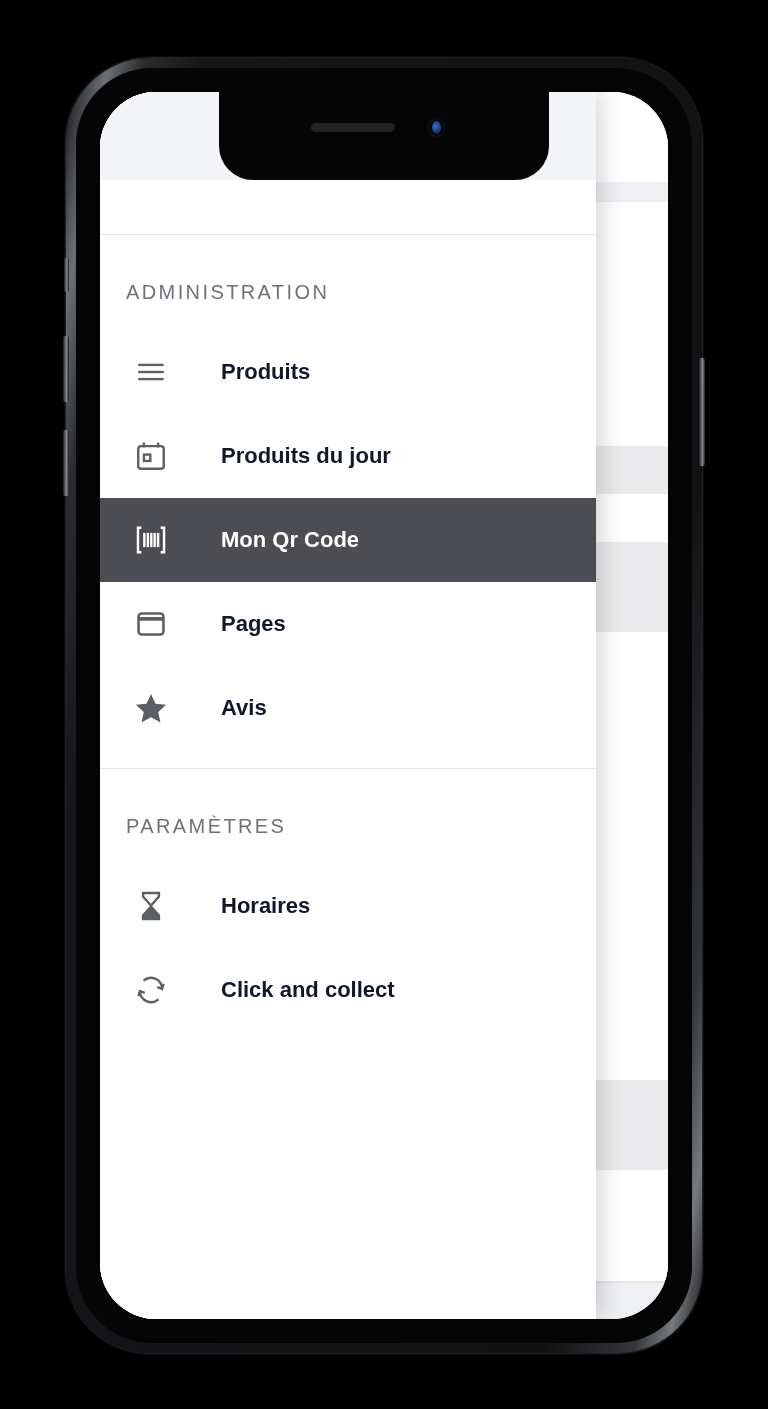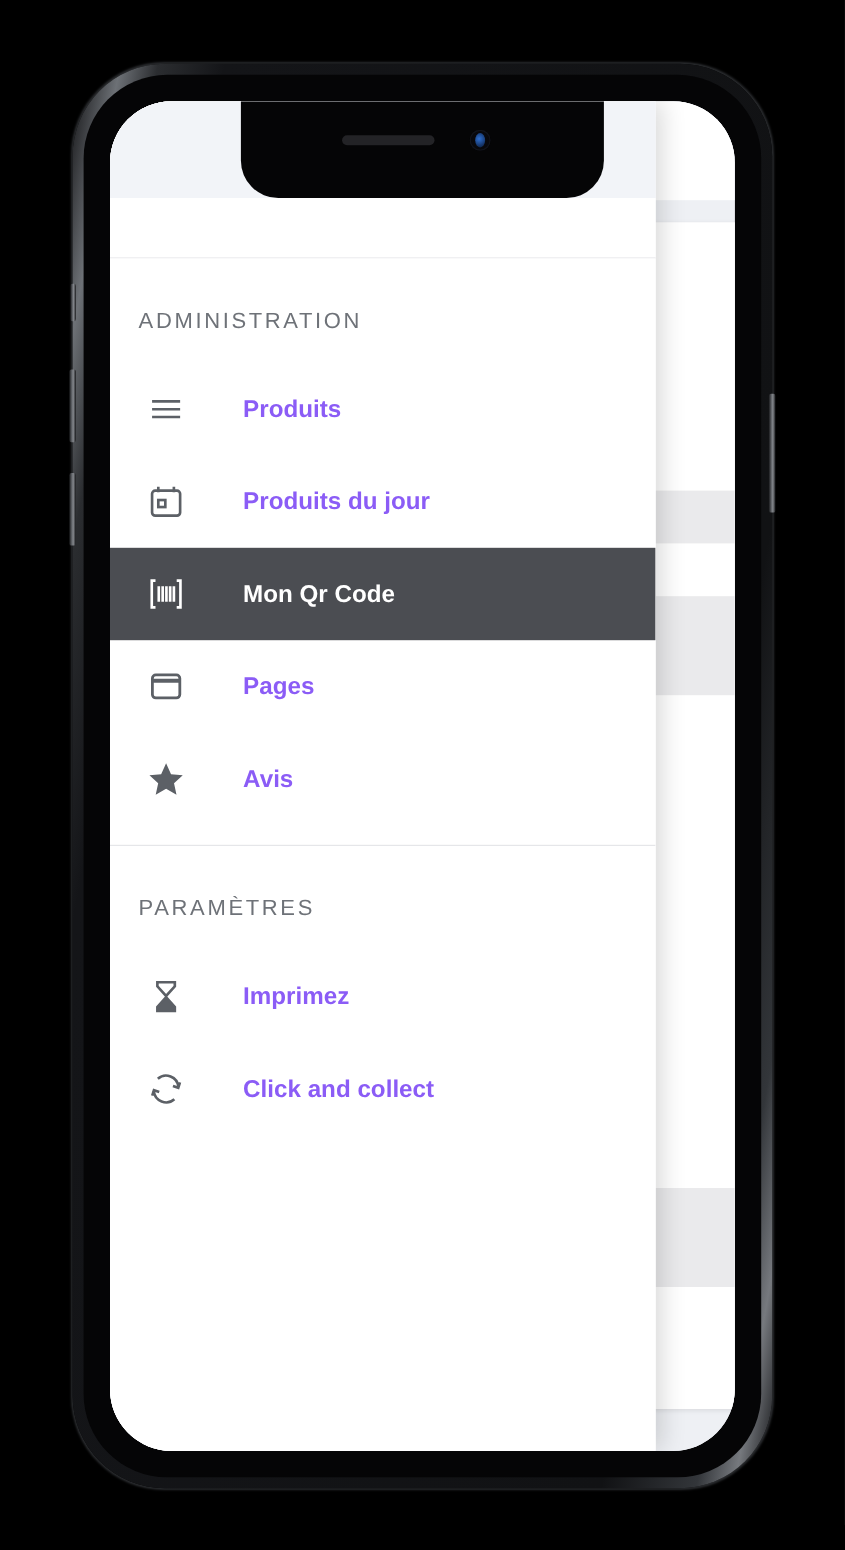--- a/index.html
+++ b/index.html
@@ -252,21 +252,21 @@
     color: #5c6066;
     display: flex;
     align-items: center;
     justify-content: center;
   }
   .nav-item.active .nav-icon { color: #ffffff; }
   .nav-label {
     margin-left: 45px;
     font-size: 22px;
     font-weight: bold;
-    color: #8b5cf6;
+    color: #0f172a;
     white-space: nowrap;
   }
   .nav-item.active .nav-label { color: #ffffff; }
   .nav-divider {
     height: 1px;
     background: #e3e4e7;
     margin: 18px 0 0 0;
   }
 </style>
 </head>
@@ -415,21 +415,21 @@
 
         <div class="nav-section-title">PARAMÈTRES</div>
 
         <div class="nav-item">
           <span class="nav-icon">
             <svg viewBox="0 0 24 24" stroke="currentColor" stroke-width="1.7" fill="none" width="34" height="34">
               <path d="M6.4 2.8h11.2v2.6L12 11.6 6.4 5.4Z"></path>
               <path d="M6.4 21.2h11.2v-2.6L12 12.4 6.4 18.6Z" fill="currentColor"></path>
             </svg>
           </span>
-          <span class="nav-label">Imprimez</span>
+          <span class="nav-label">Horaires</span>
         </div>
 
         <div class="nav-item">
           <span class="nav-icon">
             <svg viewBox="0 0 24 24" stroke="currentColor" stroke-width="1.7" fill="none" width="34" height="34">
               <path d="M4.1 13.4a8 8 0 0 0 13.2 5.2"></path>
               <path d="M19.9 10.6A8 8 0 0 0 6.7 5.4"></path>
               <path d="M3.1 16.3 4.2 12.8 7.6 14"></path>
               <path d="M20.9 7.7 19.8 11.2 16.4 10"></path>
             </svg>

